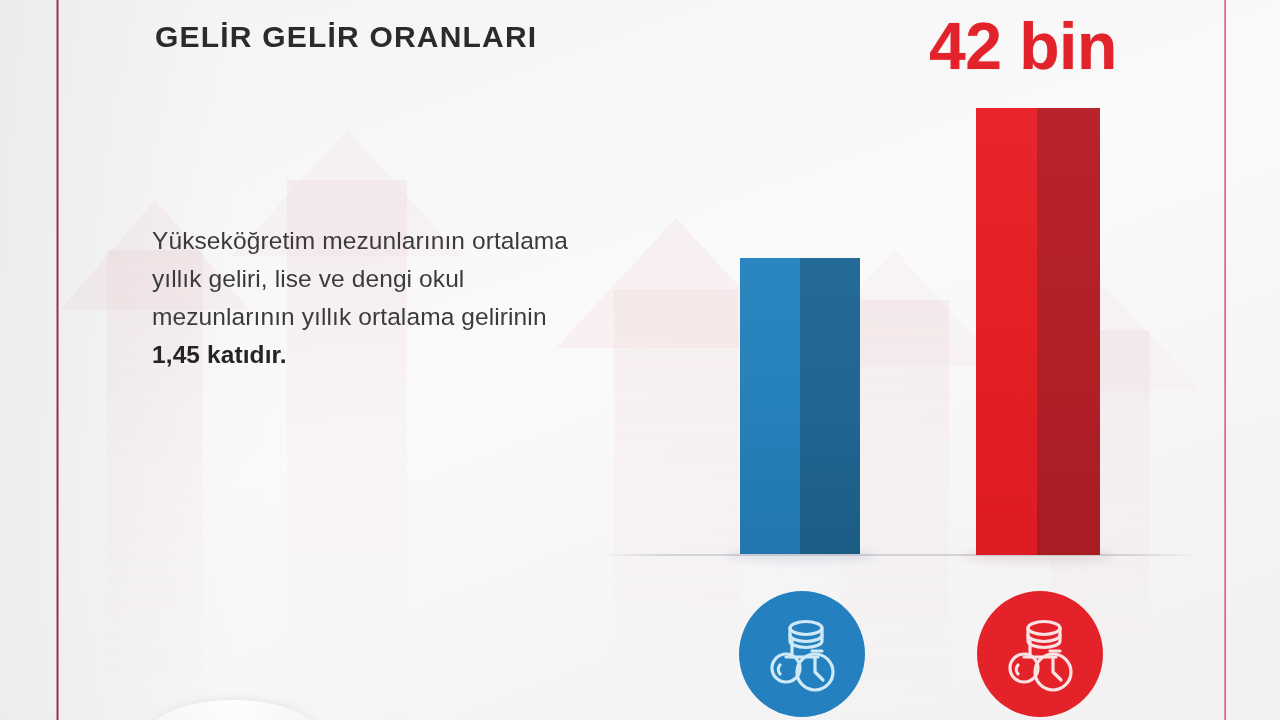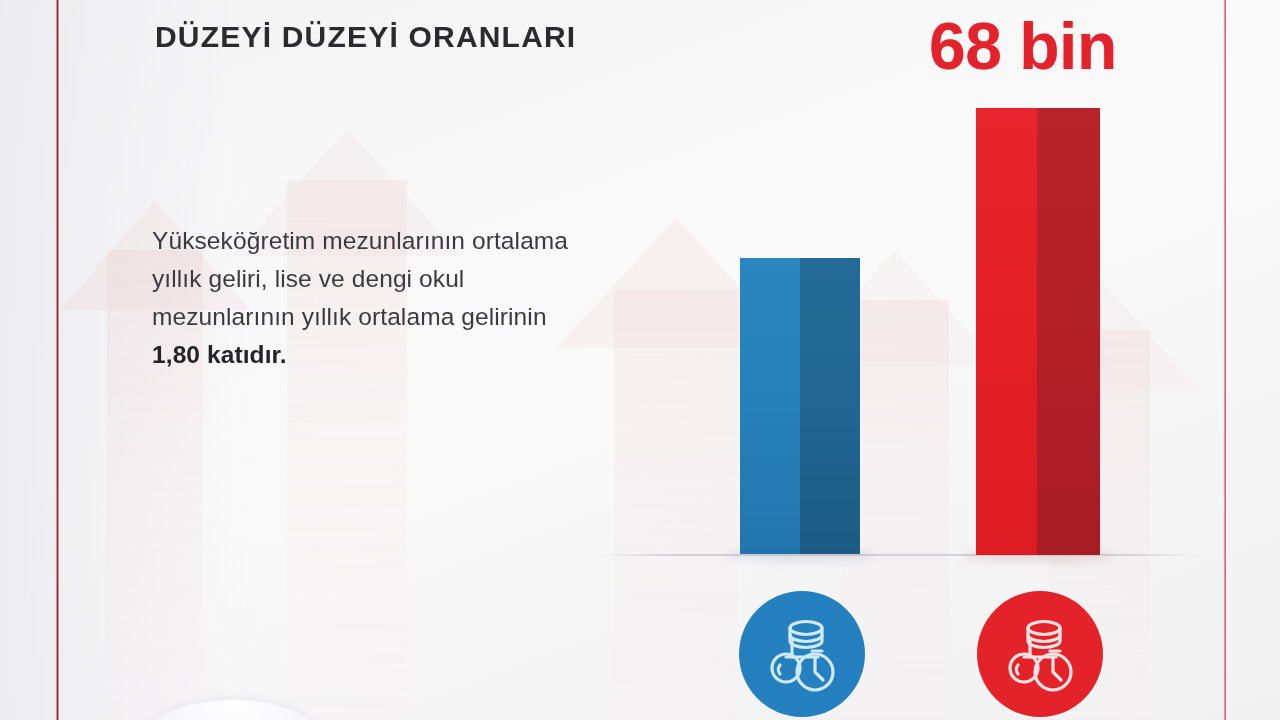--- a/index.html
+++ b/index.html
@@ -229,37 +229,37 @@
       </div>
     <div class="arrow a5">
         <div class="head"></div>
         <div class="shaft"></div>
       </div>
   </div>
 
   <div class="rule rule-left"></div>
   <div class="rule rule-right"></div>
 
-  <div class="headline">DÜZEYİ DÜZEYİ ORANLARI</div>
-
-  <div class="body-copy"><span>Yükseköğretim mezunlarının ortalama yıllık geliri, lise ve dengi okul mezunlarının yıllık ortalama gelirinin </span><b>1,80 katıdır.</b></div>
+  <div class="headline">GELİR GELİR ORANLARI</div>
+
+  <div class="body-copy"><span>Yükseköğretim mezunlarının ortalama yıllık geliri, lise ve dengi okul mezunlarının yıllık ortalama gelirinin </span><b>1,45 katıdır.</b></div>
 
   <div class="chart">
 
     <div class="baseline"></div>
 
     <div class="bar-shadow shadow-blue"></div>
     <div class="bar-shadow shadow-red"></div>
 
     <div class="bar bar-blue">
       <div class="face-light"></div>
       <div class="face-dark"></div>
     </div>
 
-    <div class="value-label value-red">68 bin</div>
+    <div class="value-label value-red">42 bin</div>
     <div class="bar bar-red">
       <div class="face-light"></div>
       <div class="face-dark"></div>
     </div>
 
     <div class="icon-badge badge-blue">
       <span>
         <svg width="84" height="84" viewBox="0 0 84 84" fill="none" stroke="#cfe9f7" stroke-width="3.2" stroke-linecap="round" stroke-linejoin="round">
 
           <ellipse cx="46" cy="16" rx="16" ry="6.5"></ellipse>

